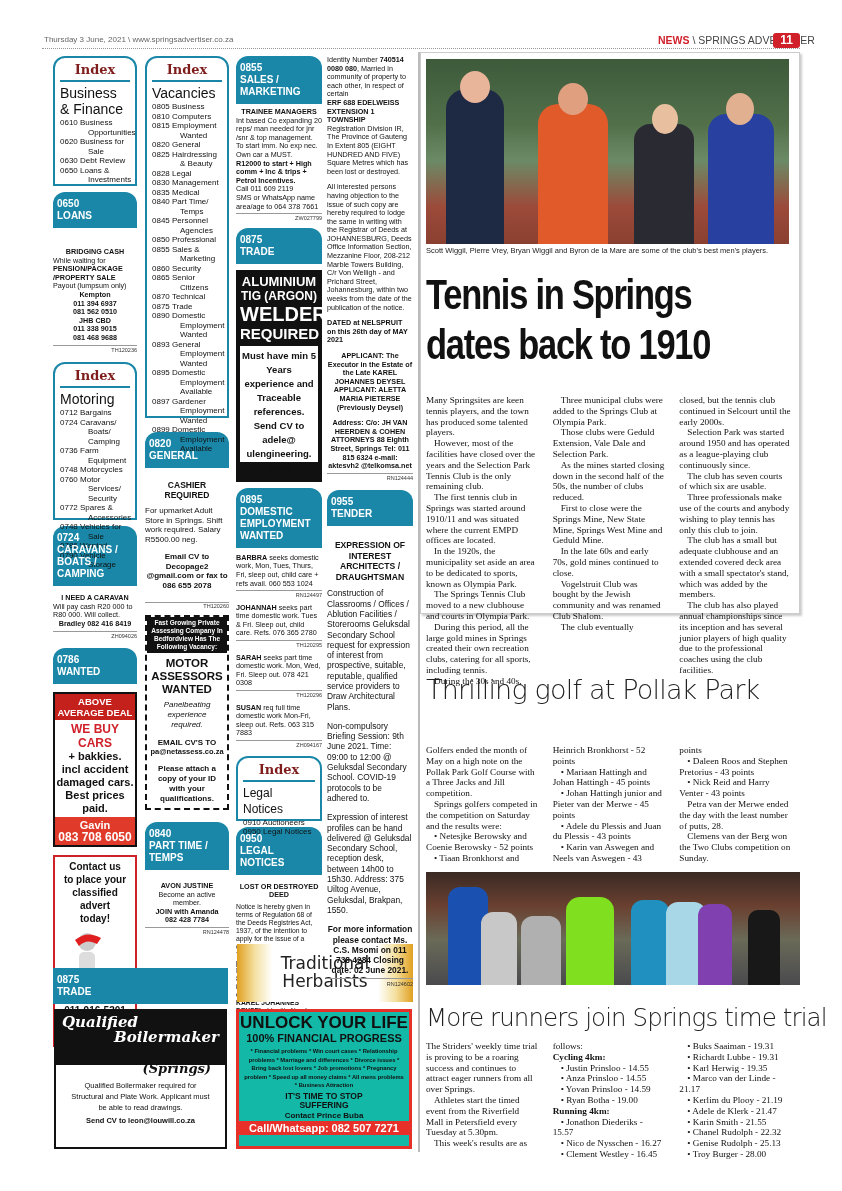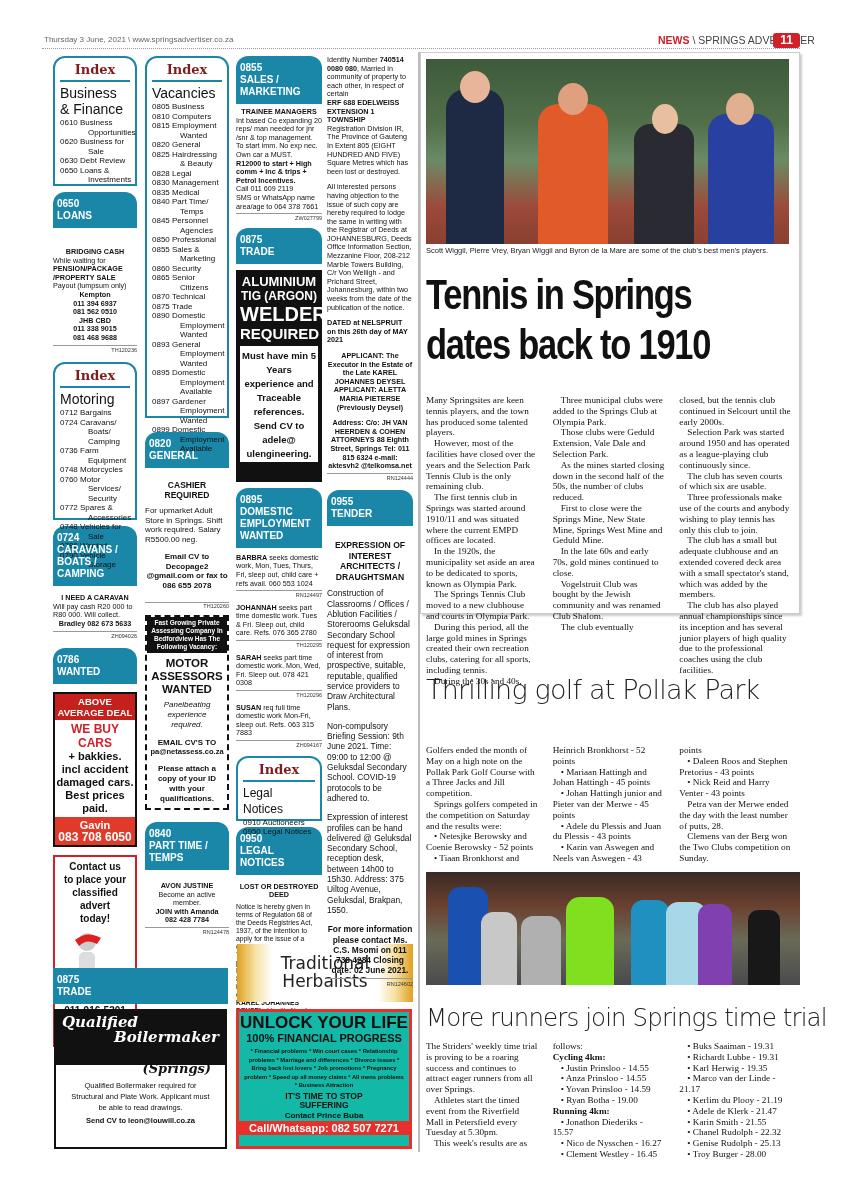--- a/index.html
+++ b/index.html
@@ -73,21 +73,21 @@
     <div class="it">0786 Wanted</div>
     <div class="it">0790 Vehicle Storage</div>
   </div>
   <div class="sec" style="margin-top:6px">
       <div>0724</div>
       <div>CARAVANS / BOATS / CAMPING</div>
     </div>
   <div class="ad center" style="margin-top:8px">
     <b>I NEED A CARAVAN</b>
     <div style="text-align:left">Will pay cash R20 000 to R80 000. Will collect.</div>
-    <b>Bradley 082 673 5633</b>
+    <b>Bradley 082 416 8419</b>
     <div class="ref">ZH094026</div>
   </div>
   <div class="sec" style="margin-top:8px">
       <div>0786</div>
       <div>WANTED</div>
     </div>
   <div style="margin-top:8px;border:2px solid #111;text-align:center;font-family:'Liberation Sans',sans-serif;font-weight:bold">
     <div class="red" style="font-size:9.5px;padding:2px 0;background:#c4201c">ABOVE AVERAGE DEAL</div>
     <div style="color:#d0202a;font-size:12px;line-height:14px;margin-top:2px">WE BUY CARS</div>
     <div style="font-size:11px;line-height:13px">+ bakkies.</div>

